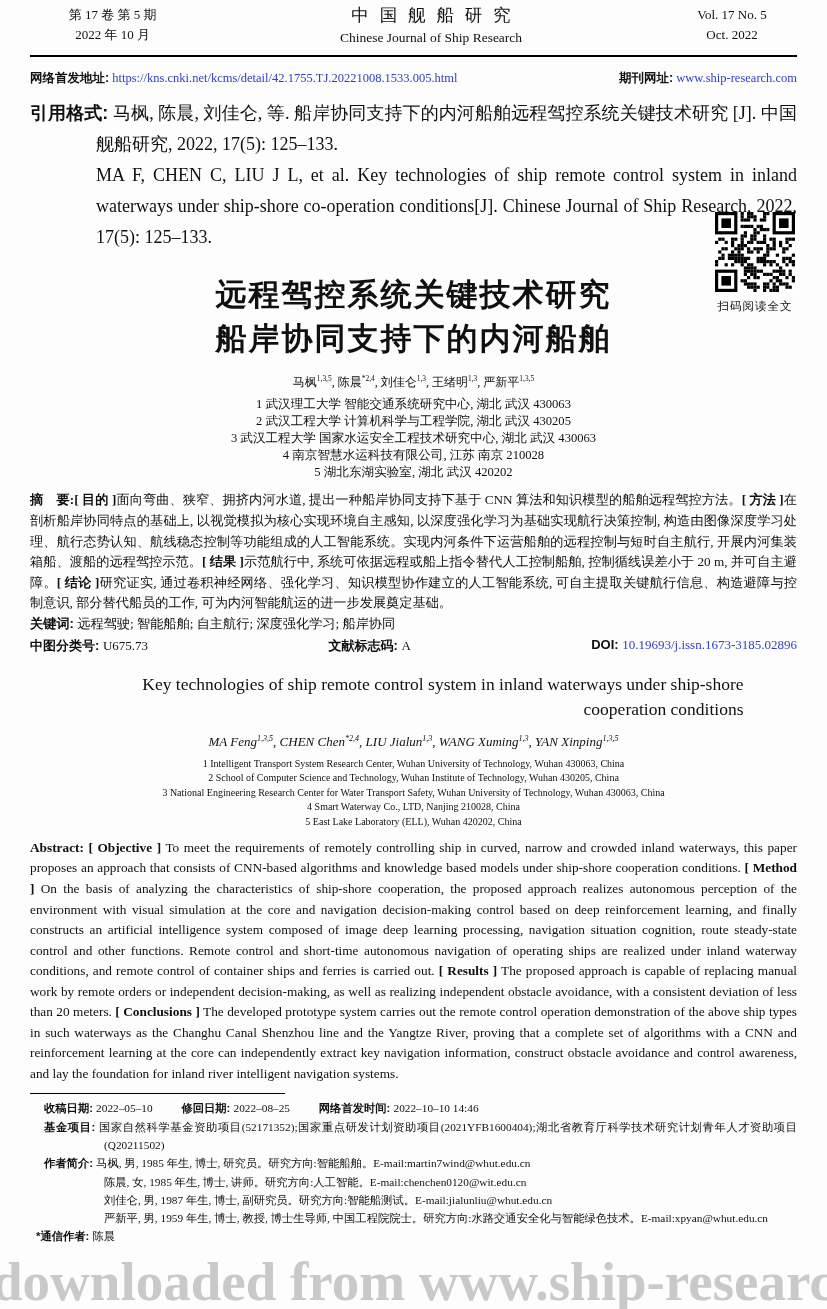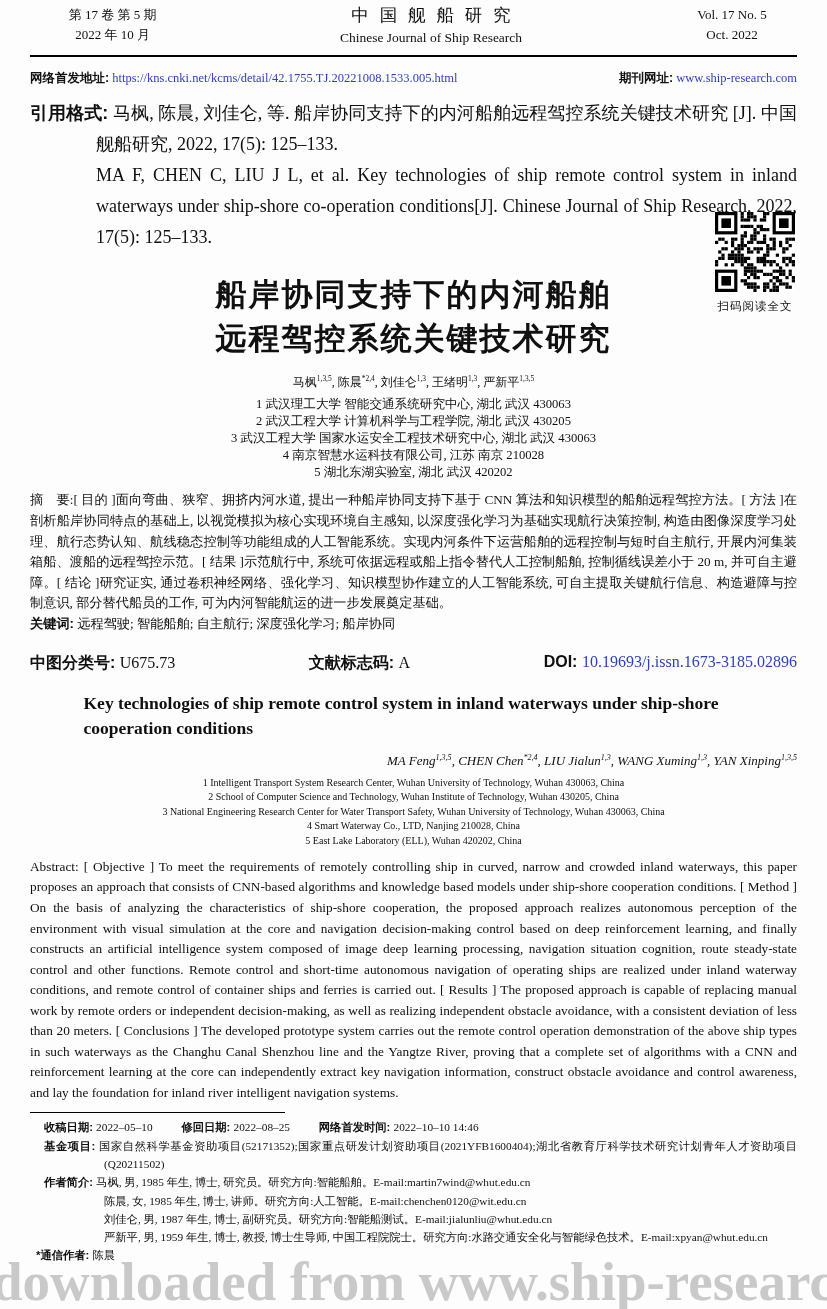--- a/index.html
+++ b/index.html
@@ -31,36 +31,36 @@
     letter-spacing:2px;font-family:"Liberation Sans","DejaVu Sans",sans-serif;}
   .qr-wrap{position:absolute;top:212px;right:24px;width:96px;text-align:center;}
   .qr-caption{font-size:11.5px;margin-top:3px;letter-spacing:1px;}
   
   .authors-cn{text-align:center;font-size:12px;margin-top:13px;}
   .affils-cn{text-align:center;font-size:12.6px;line-height:1.36;margin-top:5px;}
   sup{font-size:0.62em;}
   
   .abstract-cn{margin-top:9px;font-size:13.2px;line-height:1.56;text-align:justify;}
   .kw-row{margin-top:1px;font-size:13.2px;text-align:justify;}
-  .class-row{display:flex;justify-content:space-between;margin-top:20px;font-size:16px;}
-  
-  .title-en{margin-top:17px;text-align:left;font-weight:bold;font-size:17.5px;line-height:1.42;
+  .class-row{display:flex;justify-content:space-between;margin-top:4px;font-size:13px;}
+  
+  .title-en{margin-top:17px;text-align:right;font-weight:normal;font-size:17.5px;line-height:1.42;
     max-width:660px;margin-left:auto;margin-right:auto;}
-  .authors-en{text-align:right;font-style:italic;font-size:13px;margin-top:12px;}
+  .authors-en{text-align:center;font-style:italic;font-size:13px;margin-top:12px;}
   .affils-en{text-align:center;font-size:10px;line-height:1.44;margin-top:7px;}
   .abstract-en{margin-top:9px;font-size:13.3px;line-height:1.545;text-align:justify;}
   .kw-en{font-size:13.3px;line-height:1.545;text-align:justify;}
   
   .foot-rule{width:255px;border-bottom:1.5px solid #000;margin-top:9px;}
   .footnotes{font-size:11.3px;line-height:1.62;margin-top:5px;padding-left:14px;}
   .fn-dates .gap{display:inline-block;width:26px;}
   .fn-hang{padding-left:60px;text-indent:-60px;text-align:justify;}
   .fn-bio{padding-left:60px;text-align:justify;}
   .fn-corr{margin-left:-8px;}
-  .rb{font-weight:normal;}
+  .rb{font-weight:bold;}
   
   .watermark{position:absolute;left:-8px;bottom:-4px;z-index:0;font-size:55px;font-weight:bold;
     color:var(--watermark);white-space:nowrap;font-family:"Liberation Serif","DejaVu Serif",serif;}
 </style>
 </head>
 <body>
 
 <div class="page">
   <div class="watermark">downloaded from www.ship-research.com</div>
 
@@ -95,22 +95,22 @@
 
     <div class="citation">
       <div class="cit-cn">
         <span class="lbl">引用格式:</span>
         <span>马枫, 陈晨, 刘佳仑, 等. 船岸协同支持下的内河船舶远程驾控系统关键技术研究 [J]. 中国舰船研究, 2022, 17(5): 125–133.</span>
       </div>
       <div class="cit-en">MA F, CHEN C, LIU J L, et al. Key technologies of ship remote control system in inland waterways under ship-shore co-operation conditions[J]. Chinese Journal of Ship Research, 2022, 17(5): 125–133.</div>
     </div>
 
     <div class="title-cn">
+      <div>远程驾控系统关键技术研究</div>
       <div>船岸协同支持下的内河船舶</div>
-      <div>远程驾控系统关键技术研究</div>
     </div>
 
     <div class="authors-cn"><span>马枫</span><sup>1,3,5</sup><span>, 陈晨</span><sup>*2,4</sup><span>, 刘佳仑</span><sup>1,3</sup><span>, 王绪明</span><sup>1,3</sup><span>, 严新平</span><sup>1,3,5</sup></div>
     <div class="affils-cn">
       <div>1 武汉理工大学 智能交通系统研究中心, 湖北 武汉 430063</div>
       <div>2 武汉工程大学 计算机科学与工程学院, 湖北 武汉 430205</div>
       <div>3 武汉工程大学 国家水运安全工程技术研究中心, 湖北 武汉 430063</div>
       <div>4 南京智慧水运科技有限公司, 江苏 南京 210028</div>
       <div>5 湖北东湖实验室, 湖北 武汉 420202</div>
     </div>

